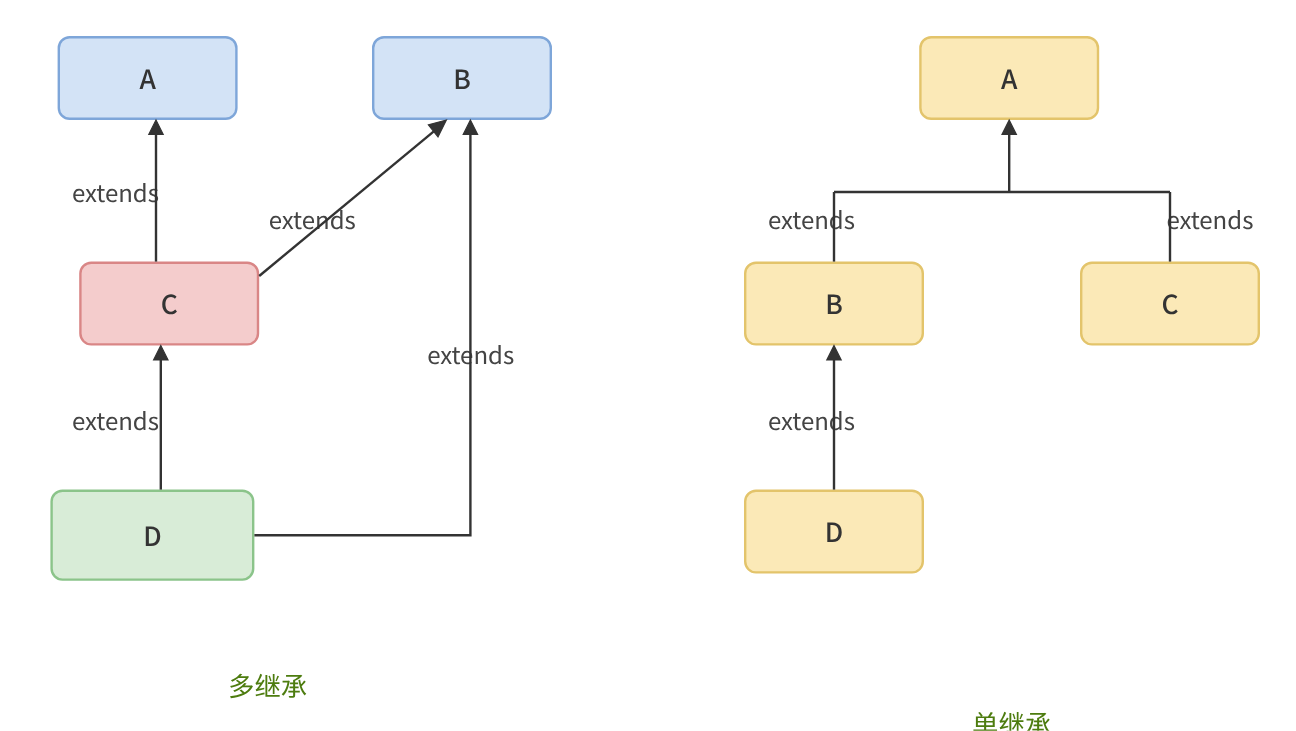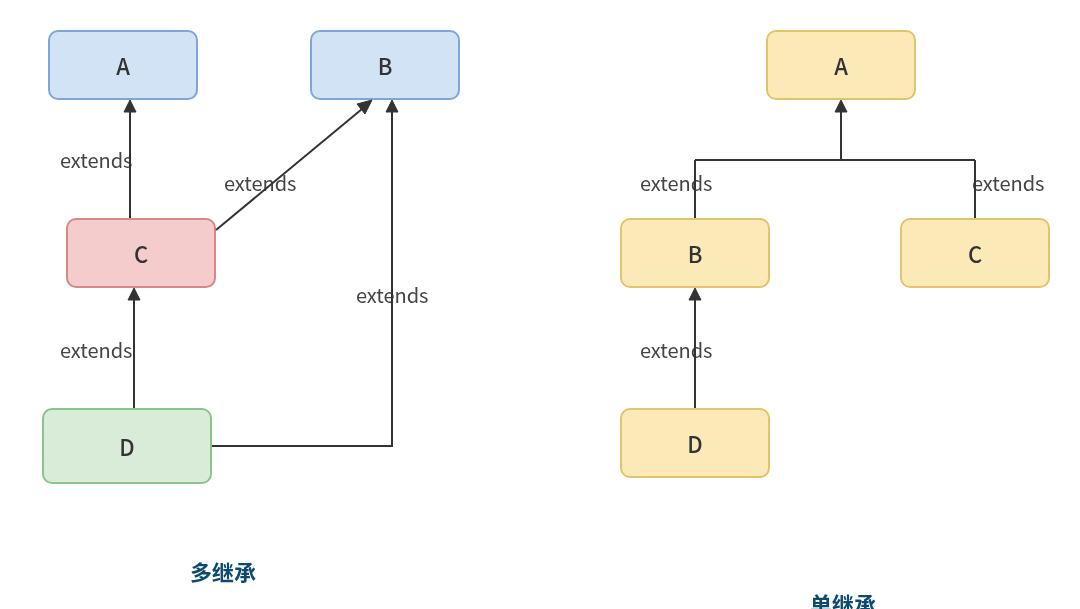--- a/index.html
+++ b/index.html
@@ -41,22 +41,22 @@
   .yellow { background: #fbe9b7; border: 2px solid #e3c46b; }
   .label {
     position: absolute;
     font-size: 20px;
     color: #444444;
     white-space: nowrap;
   }
   .title {
     position: absolute;
     font-size: 22px;
-    font-weight: 700;
-    color: #0c4a6e;
+    font-weight: 400;
+    color: #4d7c0f;
     white-space: nowrap;
   }
   line, polyline, path {
     stroke: #333333;
     stroke-width: 2;
     fill: none;
   }
   polygon.head {
     fill: #333333;
     stroke: #333333;

